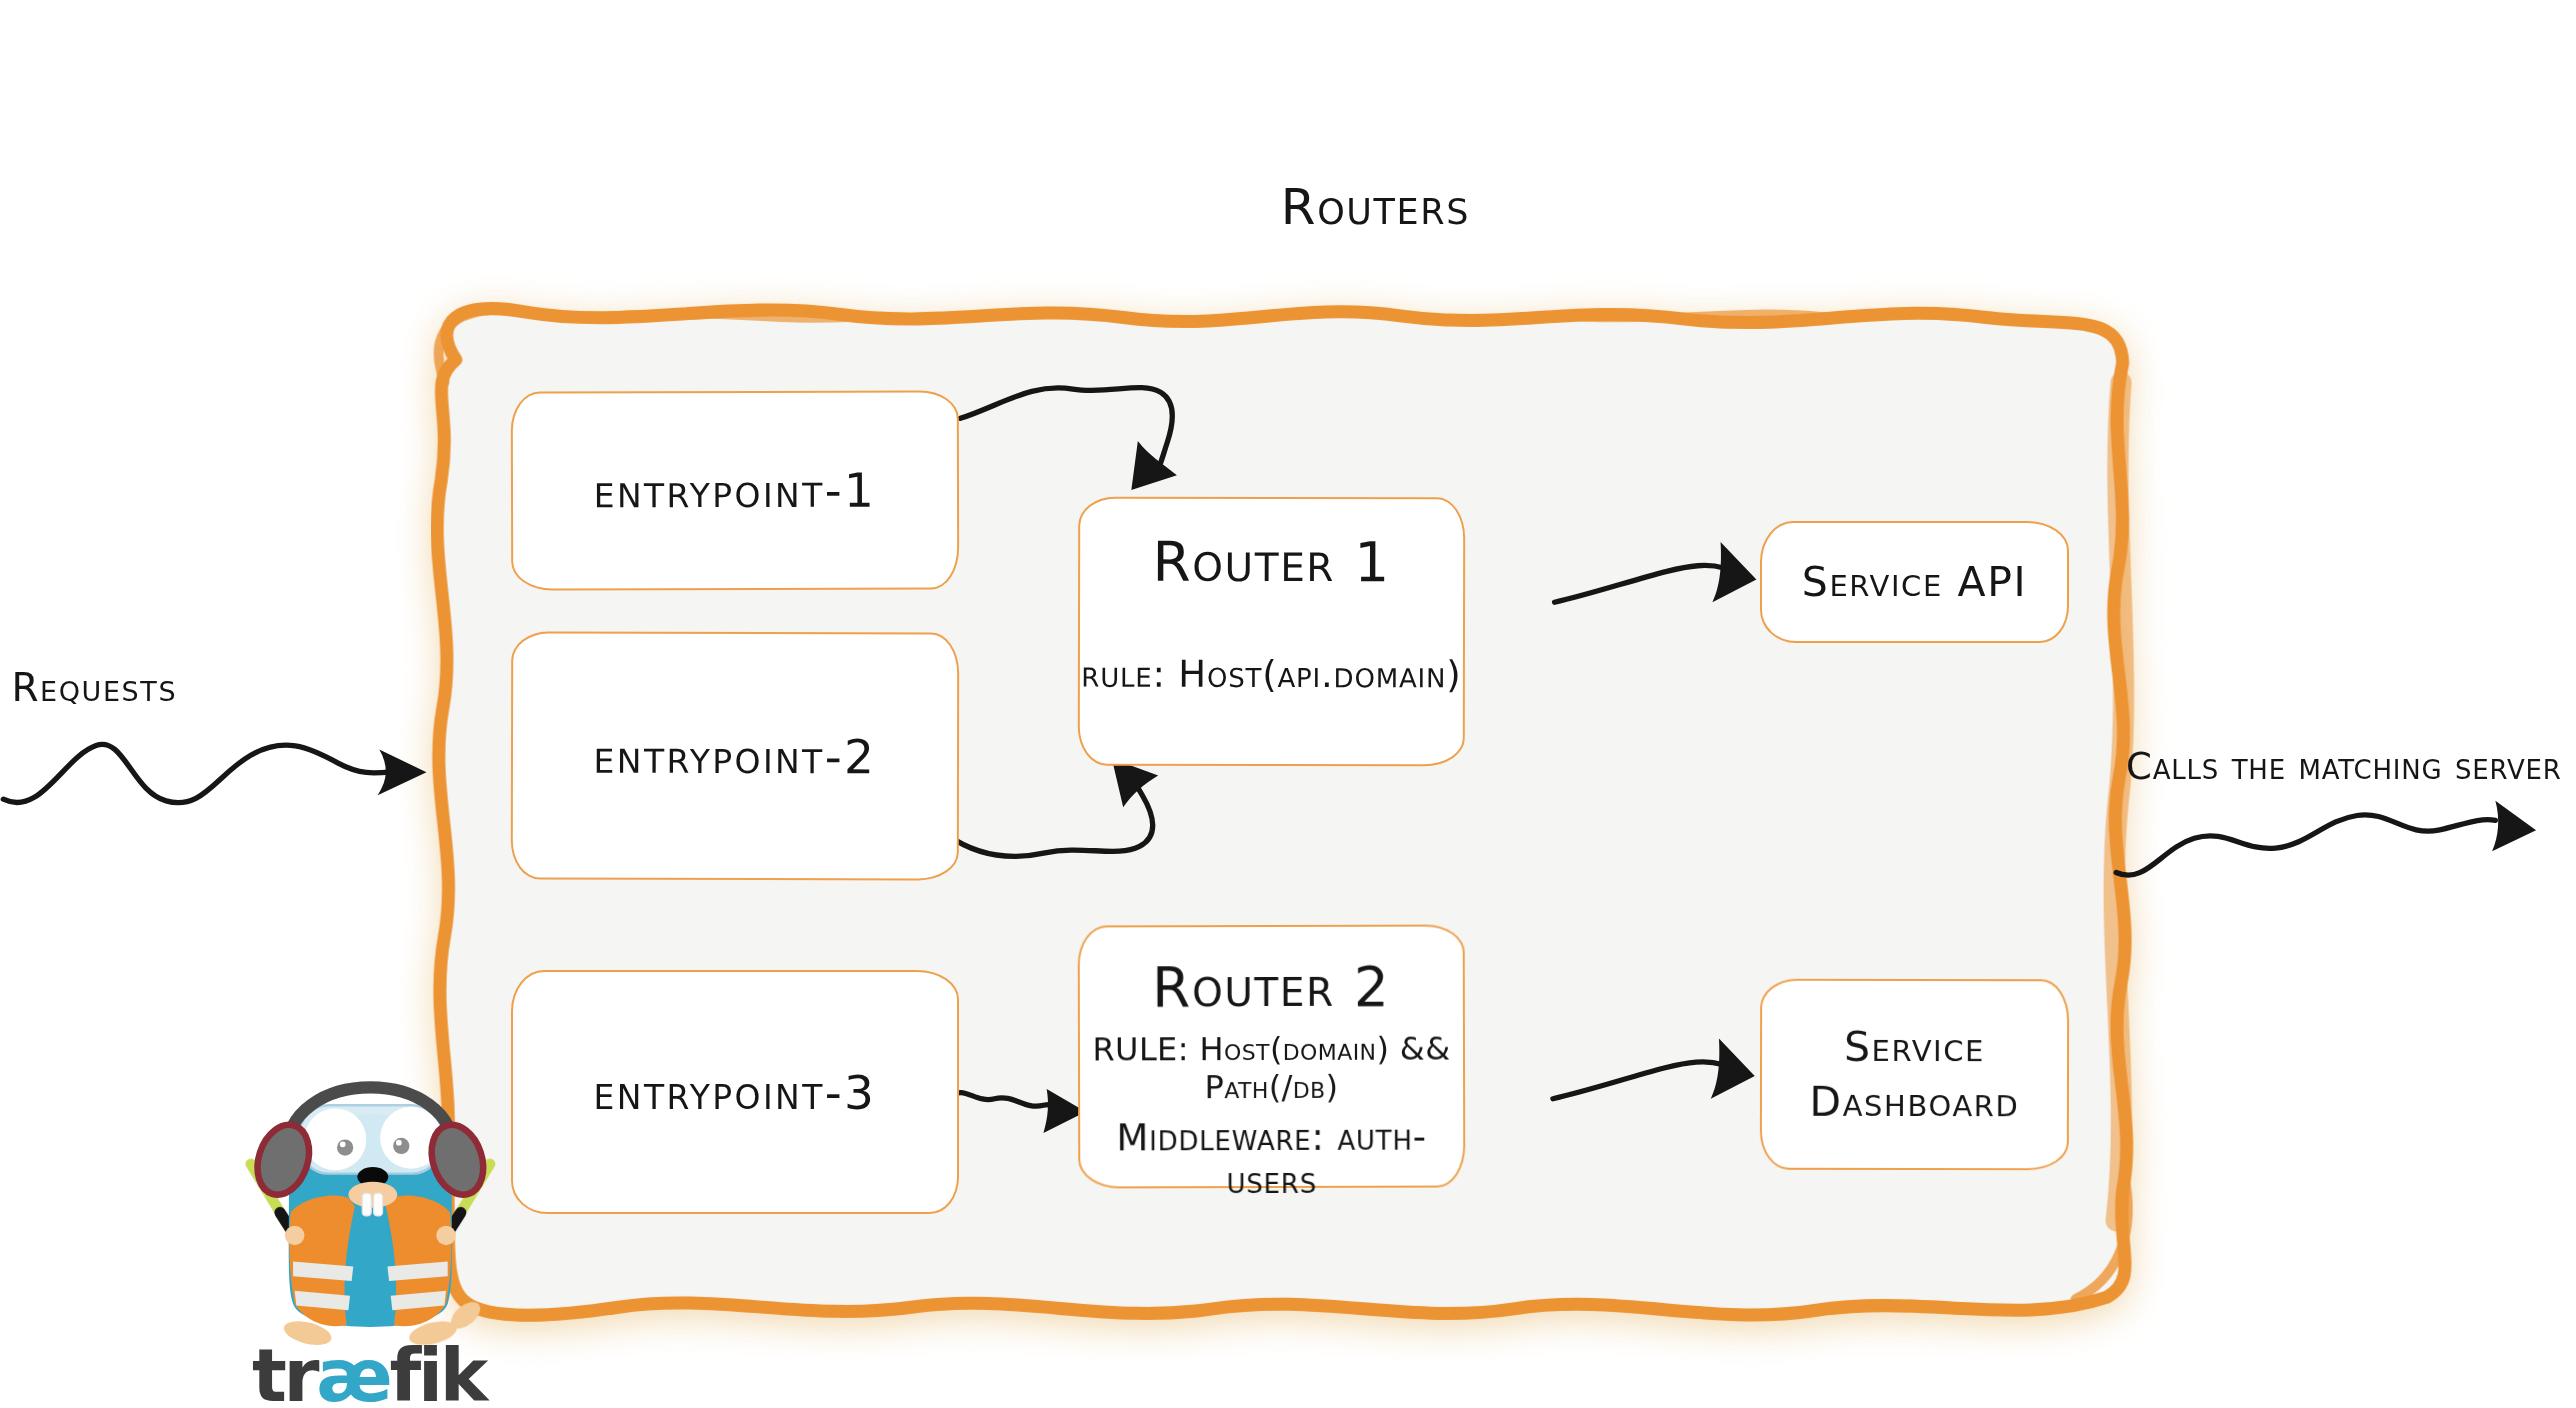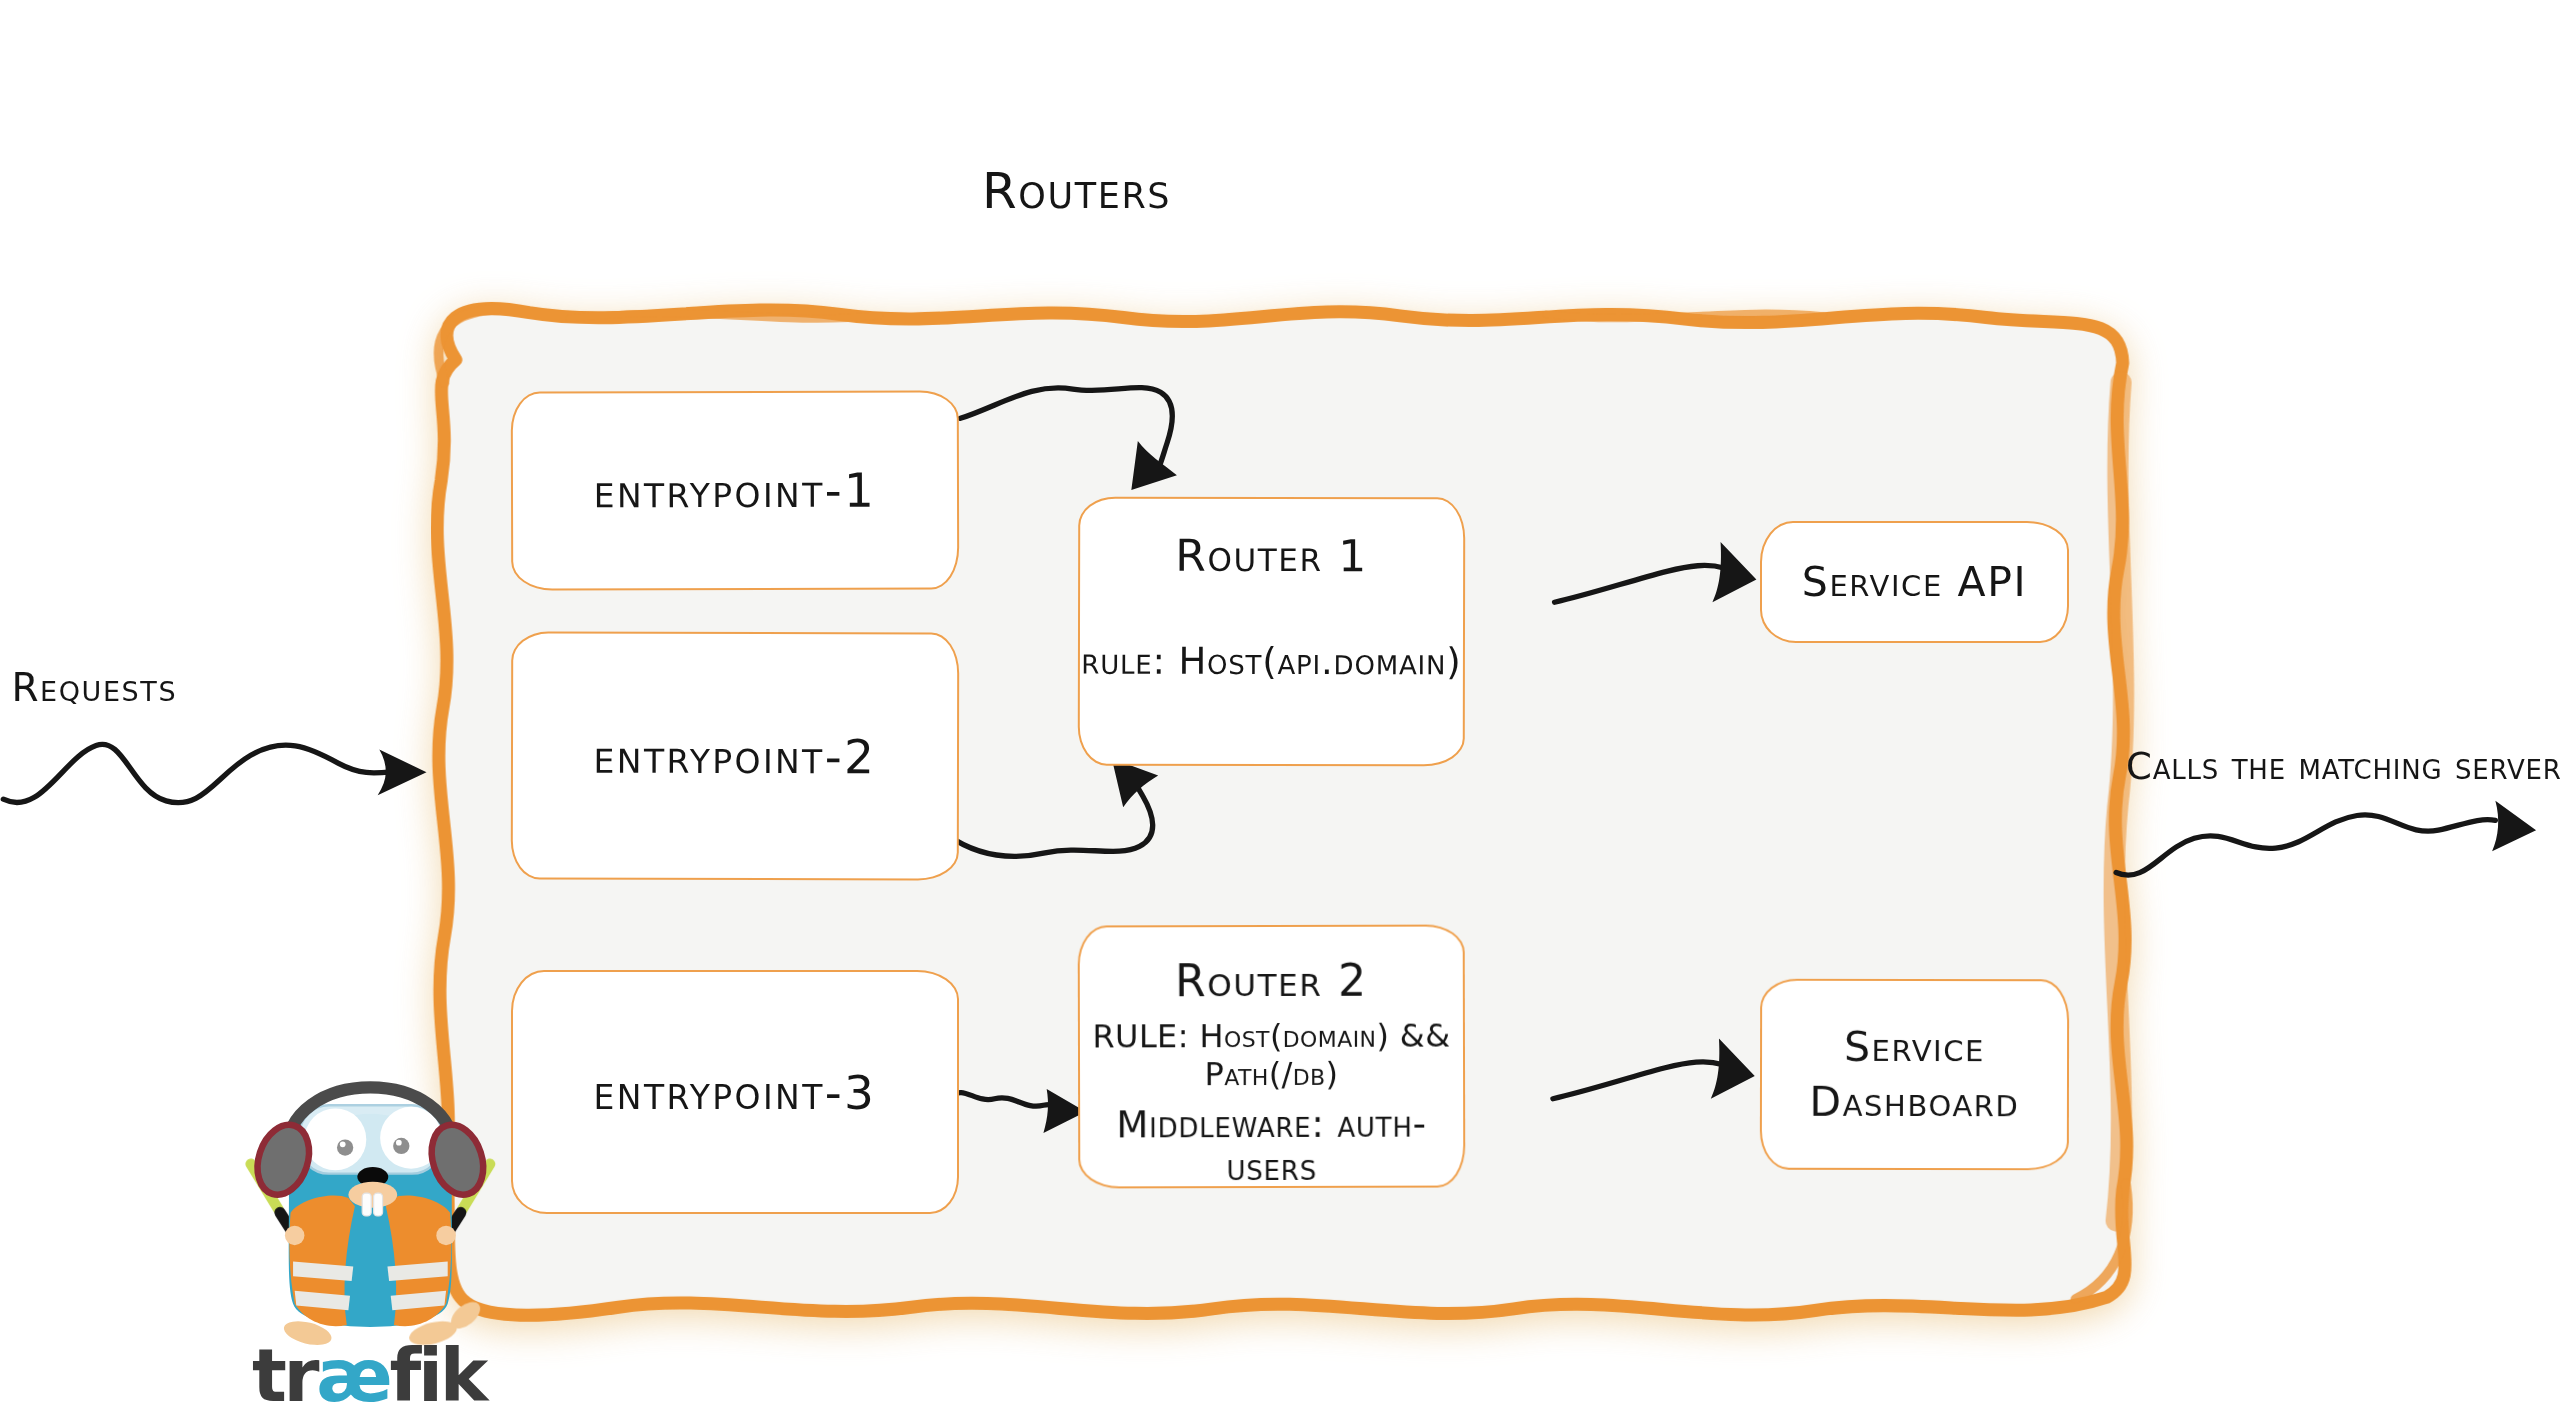--- a/index.html
+++ b/index.html
@@ -33,38 +33,38 @@
   .container-path {
     fill: var(--container-fill);
     stroke: var(--container-border);
     stroke-width: 16;
     stroke-linejoin: round;
   }
   .brush { fill: none; stroke: var(--container-border); stroke-linecap: round; }
   .shaft { fill: none; stroke: var(--ink); stroke-width: 6.5; stroke-linecap: round; }
   .head  { fill: var(--ink); }
   .txt { position: absolute; font-variant: small-caps; color: var(--ink); line-height: 1.15; }
-  .center { text-align: left; }
+  .center { text-align: right; margin-top: 16px; }
   .title { font-size: 50px; letter-spacing: 1.6px; }
   .sketch-box {
     position: absolute;
     background: #fff;
     border: 2.8px solid var(--box-border);
     display: flex;
     flex-direction: column;
     align-items: center;
     justify-content: center;
     text-align: center;
   }
   .r1 { border-radius: 29px 39px 28px 41px / 39px 28px 42px 29px; transform: rotate(-0.15deg); }
   .r2 { border-radius: 37px 28px 41px 29px / 29px 41px 28px 39px; transform: rotate(0.12deg); }
   .r3 { border-radius: 33px 42px 29px 36px / 41px 29px 37px 33px; justify-content: center; }
   .ep-label { font-size: 47px; letter-spacing: 2.4px; font-variant: small-caps; }
   .router-box { justify-content: flex-start; }
-  .router-name { font-size: 44px; letter-spacing: 1.6px; font-variant: small-caps; }
+  .router-name { font-size: 55px; letter-spacing: 1.6px; font-variant: small-caps; }
   .router-rule { font-size: 37px; letter-spacing: 0.8px; font-variant: small-caps; }
   .router-rule-sm { font-size: 32px; letter-spacing: 0.4px; font-variant: small-caps; }
   .router-mw { font-size: 37px; letter-spacing: 0.8px; font-variant: small-caps; }
   .service-label { font-size: 41px; letter-spacing: 1.6px; font-variant: small-caps; }
   .requests { font-size: 39px; letter-spacing: 1.6px; text-align: right; }
   .calls { font-size: 37px; letter-spacing: 0.8px; white-space: nowrap; }
   .wordmark {
     position: absolute;
     left: 252px; top: 1333px; width: 221px;
     text-align: center;

